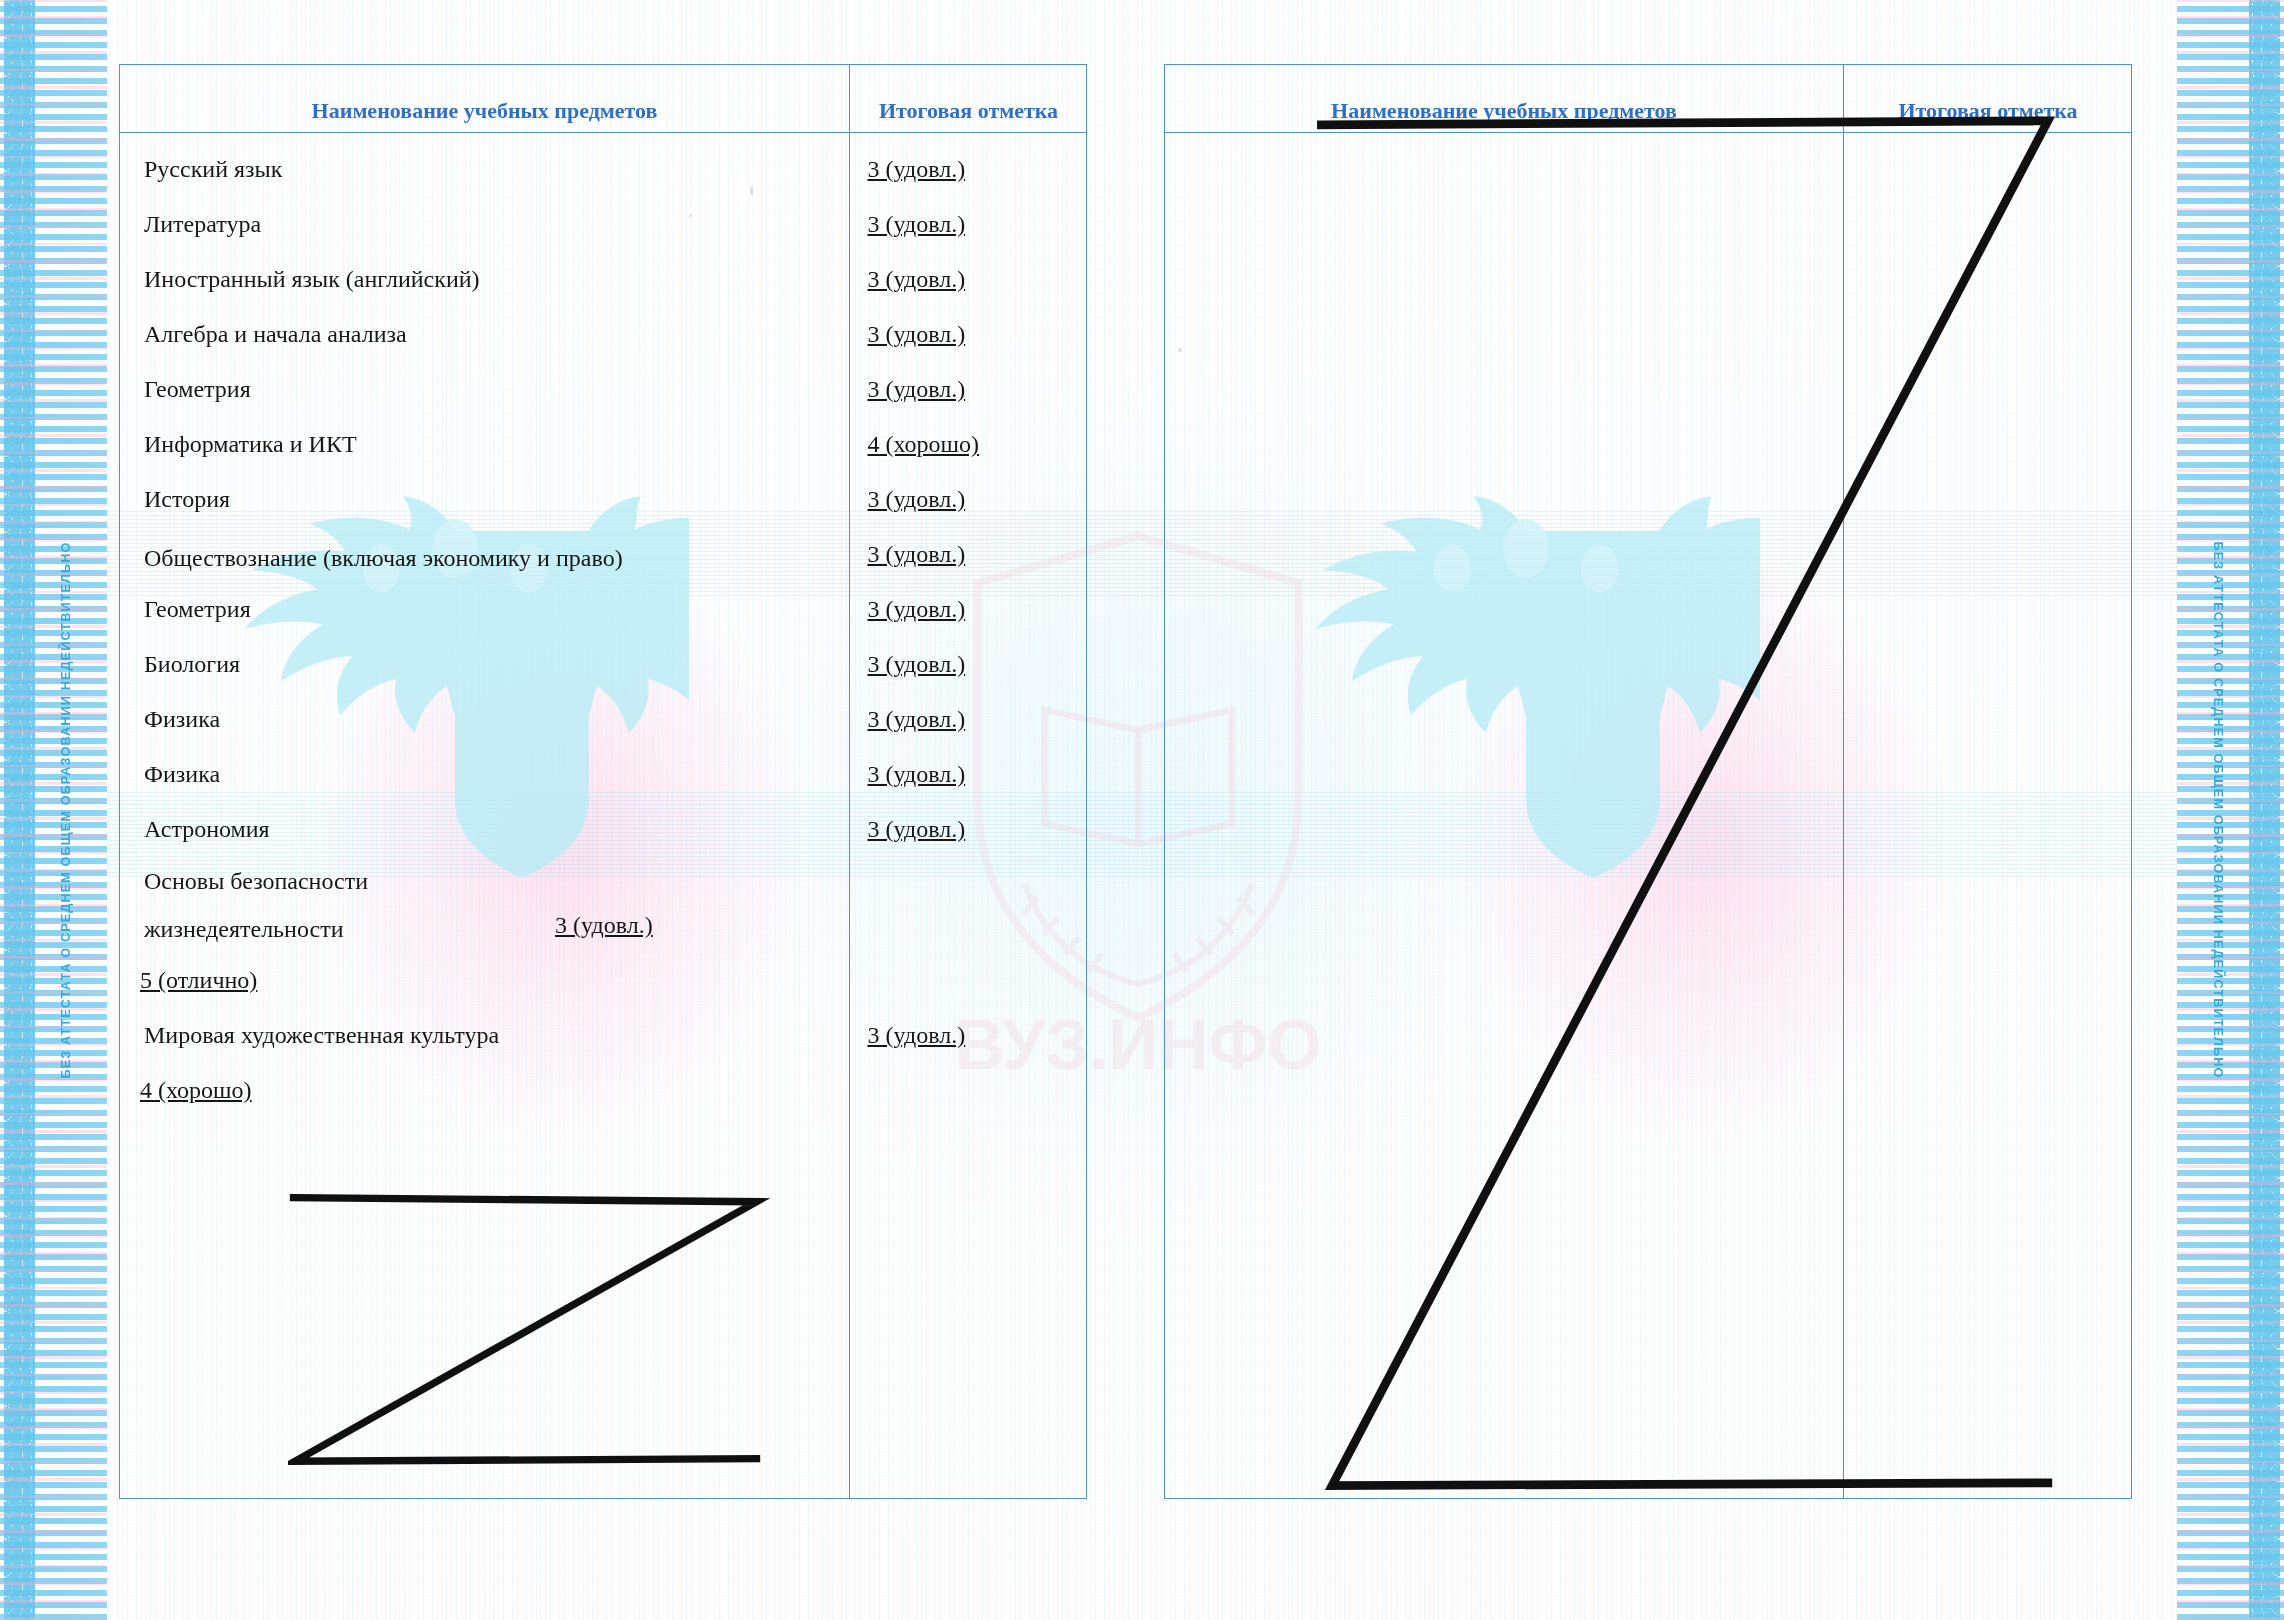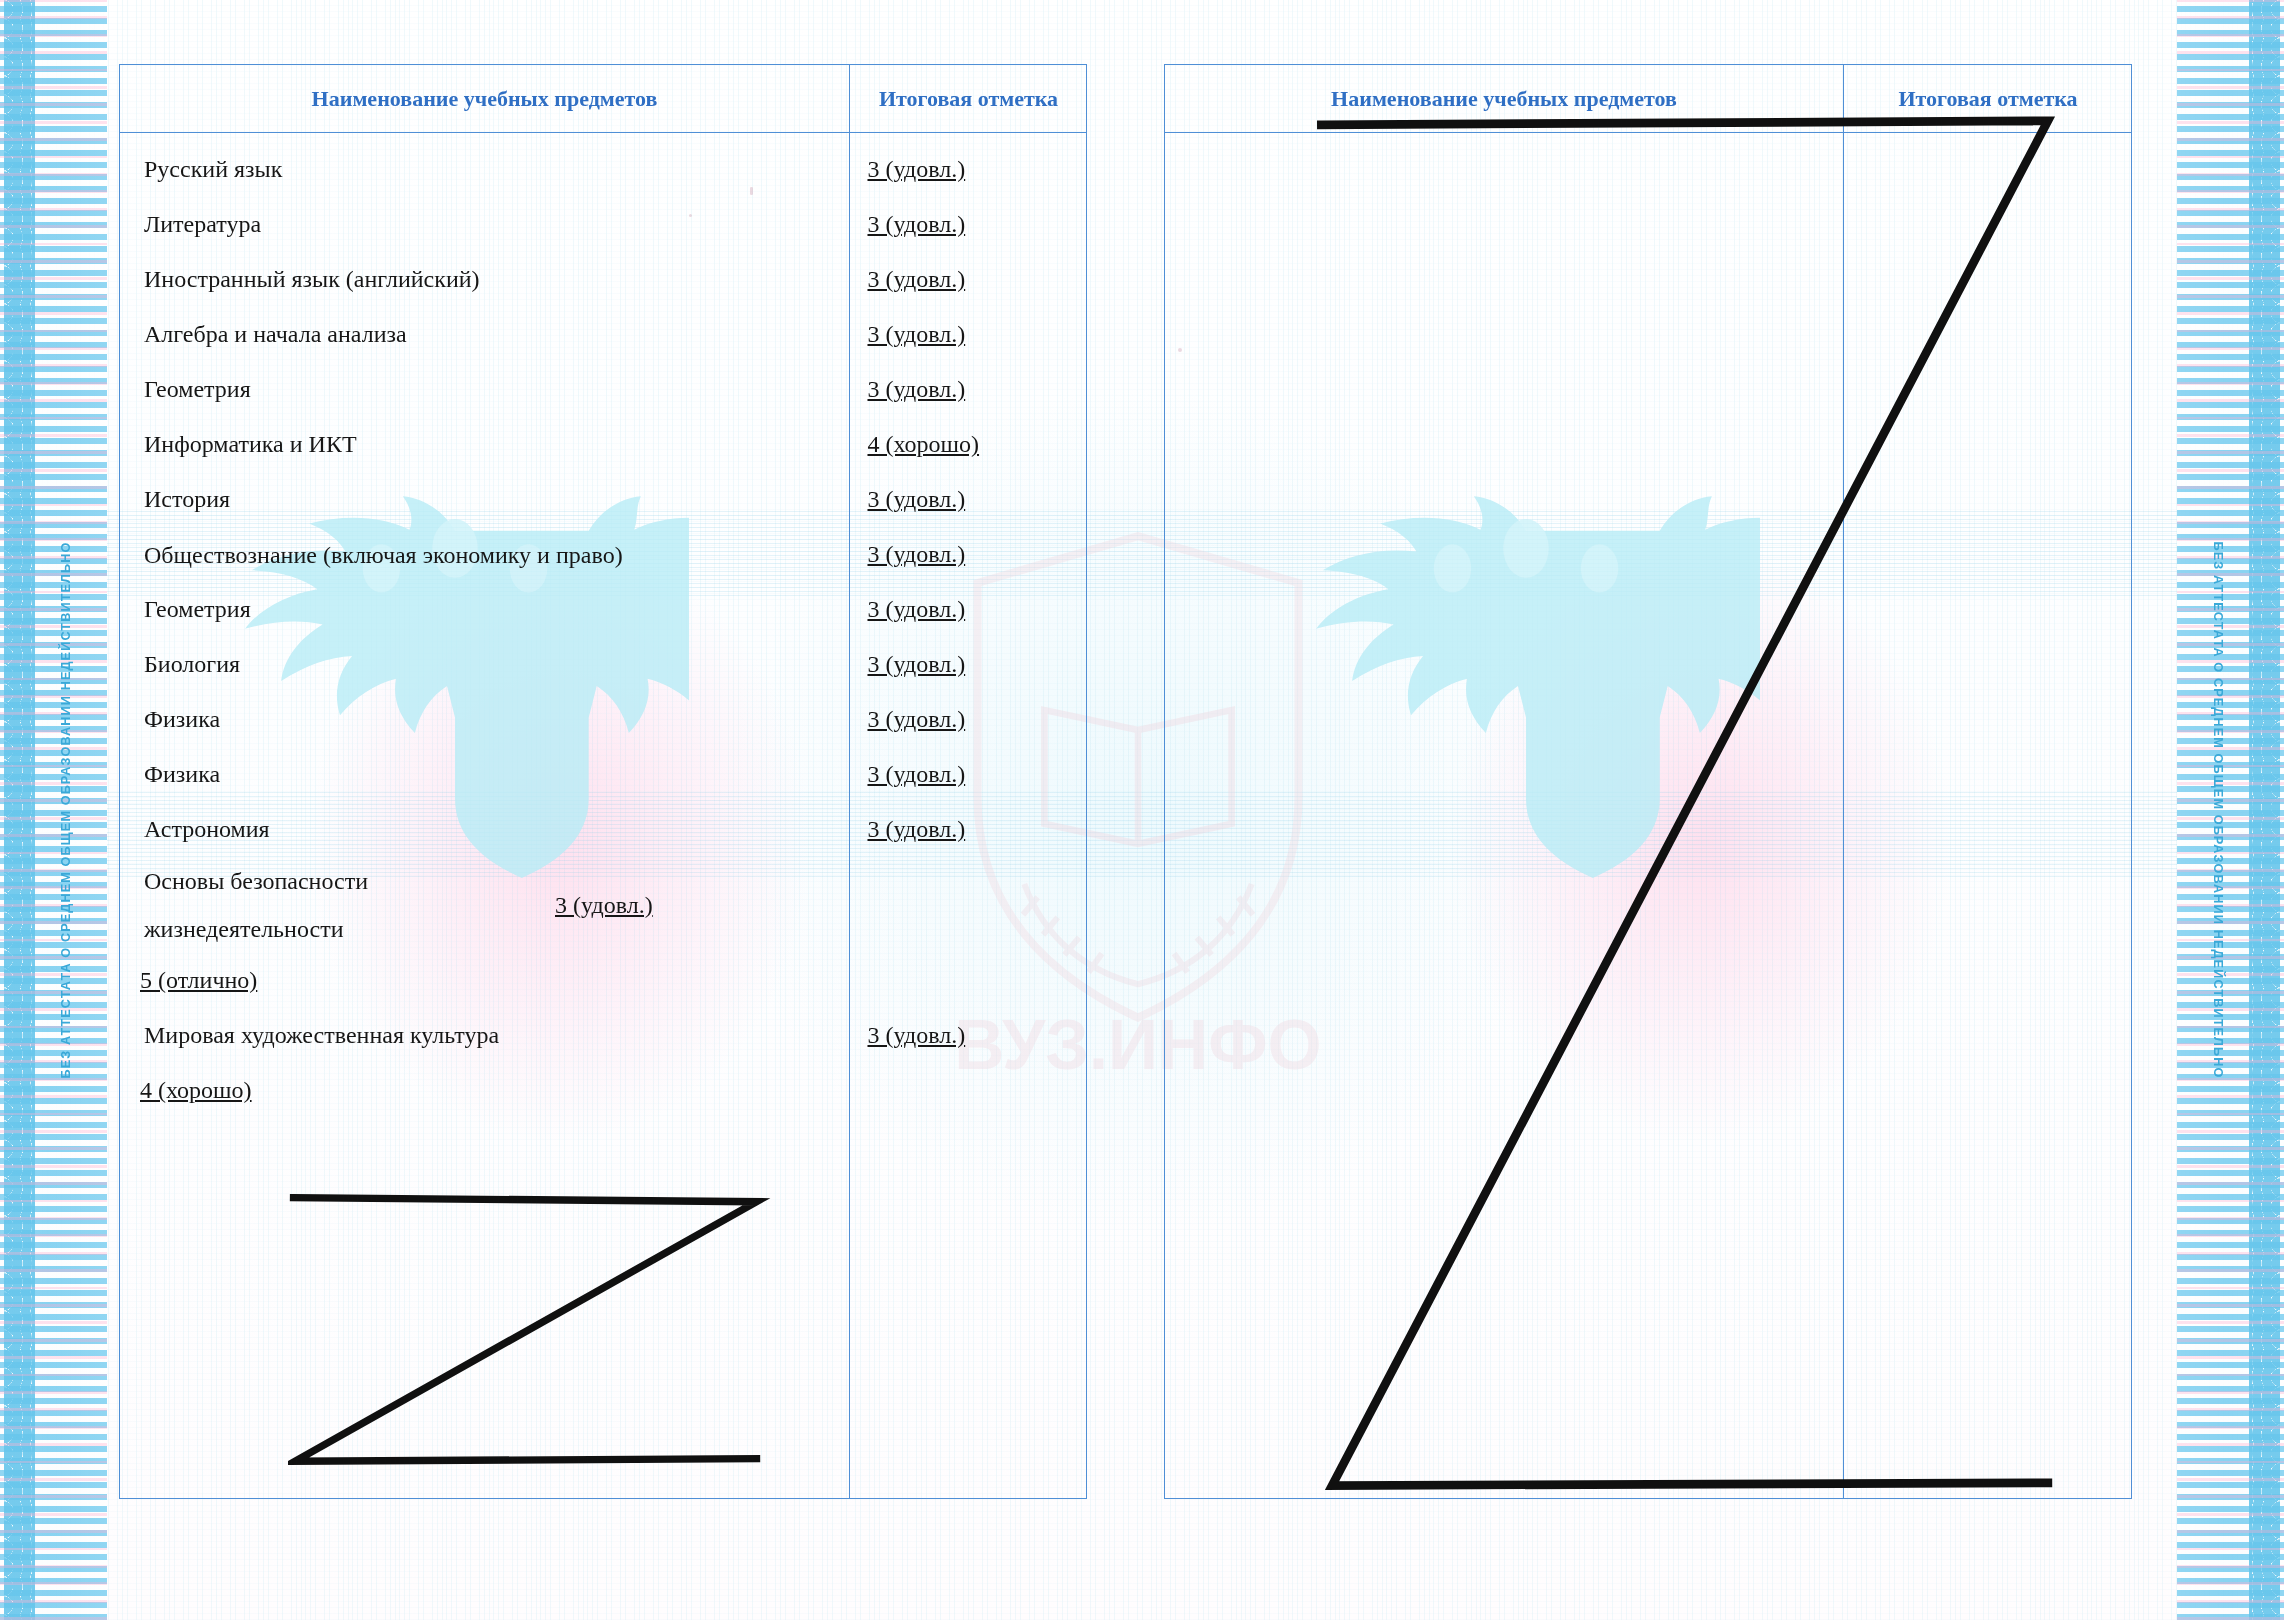--- a/index.html
+++ b/index.html
@@ -144,21 +144,21 @@
     width: 968px;
     height: 1435px;
   }
   .thead {
     position: relative;
     height: 67px;
     border-bottom: 1.3px solid #4f8fd6;
   }
   .thead .col-title {
     position: absolute;
-    top: 0;
+    top: 12px;
     height: 100%;
     display: flex;
     align-items: center;
     justify-content: center;
     color: #2f6fc4;
     font-family: "Liberation Serif", serif;
     font-size: 22px;
     font-weight: 700;
     white-space: nowrap;
   }
@@ -177,21 +177,21 @@
   .table-right .thead .col-subject { left: 0; width: 678px; }
   .table-right .thead .col-mark { left: 678px; width: 290px; }
 
   .tbody {
     position: relative;
     height: calc(100% - 68px);
   }
   .row {
     position: relative;
     display: flex;
-    align-items: center;
+    align-items: flex-end;
   }
   .cell-subject {
     width: 729px;
     box-sizing: border-box;
     padding: 0 17.4px 0 24px;
     font-size: 24px;
     line-height: 55px;
     color: #161616;
   }
   .cell-subject.two-line {

